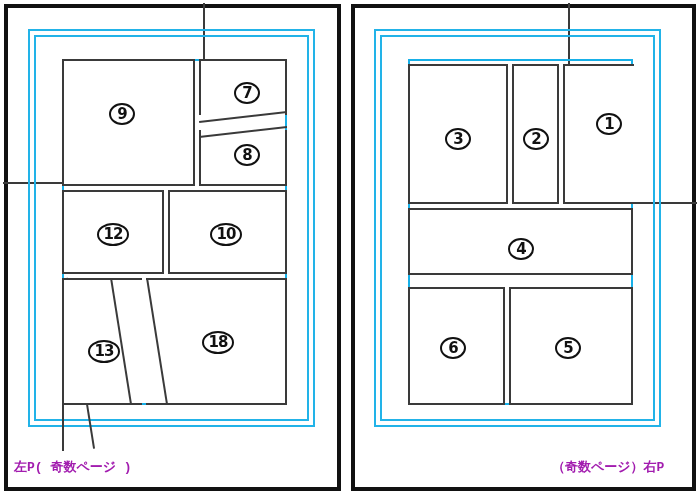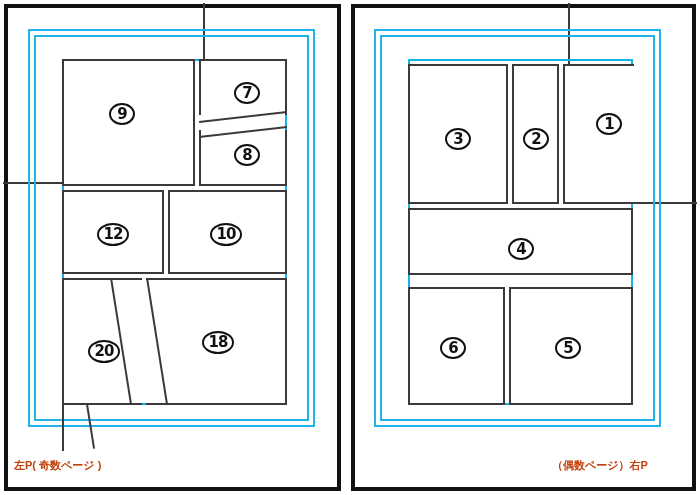--- a/index.html
+++ b/index.html
@@ -60,26 +60,26 @@
     letter-spacing:-1px;
     line-height:1;
     box-sizing:border-box;
   }
   .badge.w1{width:26px;height:22px;font-size:15px;margin-left:-13px;margin-top:-11px;}
   .badge.w2{width:32px;height:23px;font-size:15px;margin-left:-16px;margin-top:-11px;}
 
   
   .caption{
     position:absolute;
-    font-size:11px;
+    font-size:13px;
     font-weight:bold;
-    color:#c2410c;
+    color:#a21caf;
     white-space:nowrap;
     z-index:30;
-    font-family:Liberation Sans, sans-serif;
+    font-family:Liberation Mono, monospace;
   }
 </style>
 </head>
 <body>
 
 <div id="root">
 
   <div class="page-frame" style="left:4px;top:4px;width:337px;height:487px;"></div>
 
   <div class="crop-mark crop-v" style="left:203px;top:3px;height:56px;"></div>
@@ -107,21 +107,21 @@
   <div class="panel" style="left:62px;top:190px;width:102px;height:84px;"></div>
   <div class="badge w2" style="left:113px;top:234px;">12</div>
 
   <div class="panel" style="left:168px;top:190px;width:119px;height:84px;"></div>
   <div class="badge w2" style="left:226px;top:234px;">10</div>
 
   <div class="panel-clip" style="left:62px;top:278px;width:92px;height:127px;">
     <div style="position:absolute;left:0;top:0;width:80px;height:127px;border:2px solid #3a3a3a;border-right:none;box-sizing:border-box;background:#fff;"></div>
     <div class="slant-line" style="left:48px;top:0px;width:2px;height:132px;transform:rotate(-9deg);"></div>
   </div>
-  <div class="badge w2" style="left:104px;top:351px;">20</div>
+  <div class="badge w2" style="left:104px;top:351px;">13</div>
 
   <div class="panel-clip" style="left:140px;top:278px;width:147px;height:127px;">
     <div style="position:absolute;left:6px;top:0;width:141px;height:127px;border:2px solid #3a3a3a;border-left:none;box-sizing:border-box;background:#fff;"></div>
     <div class="slant-line" style="left:6px;top:0px;width:2px;height:132px;transform:rotate(-9deg);"></div>
   </div>
   <div class="badge w2" style="left:218px;top:342px;">18</div>
 
   <div class="slant-line" style="left:66px;top:278px;width:2px;height:173px;transform:rotate(-9deg);z-index:4;"></div>
   <div class="crop-mark crop-v" style="left:62px;top:405px;height:46px;"></div>
 
@@ -147,15 +147,15 @@
 
   <div class="panel" style="left:408px;top:208px;width:225px;height:67px;"></div>
   <div class="badge w1" style="left:521px;top:249px;">4</div>
 
   <div class="panel" style="left:408px;top:287px;width:97px;height:118px;"></div>
   <div class="badge w1" style="left:453px;top:348px;">6</div>
 
   <div class="panel" style="left:509px;top:287px;width:124px;height:118px;"></div>
   <div class="badge w1" style="left:568px;top:348px;">5</div>
 
-  <div class="caption" style="left:552px;top:458px;">（偶数ページ）右P</div>
+  <div class="caption" style="left:552px;top:458px;">（奇数ページ）右P</div>
 
 </div>
 
 </body></html>

